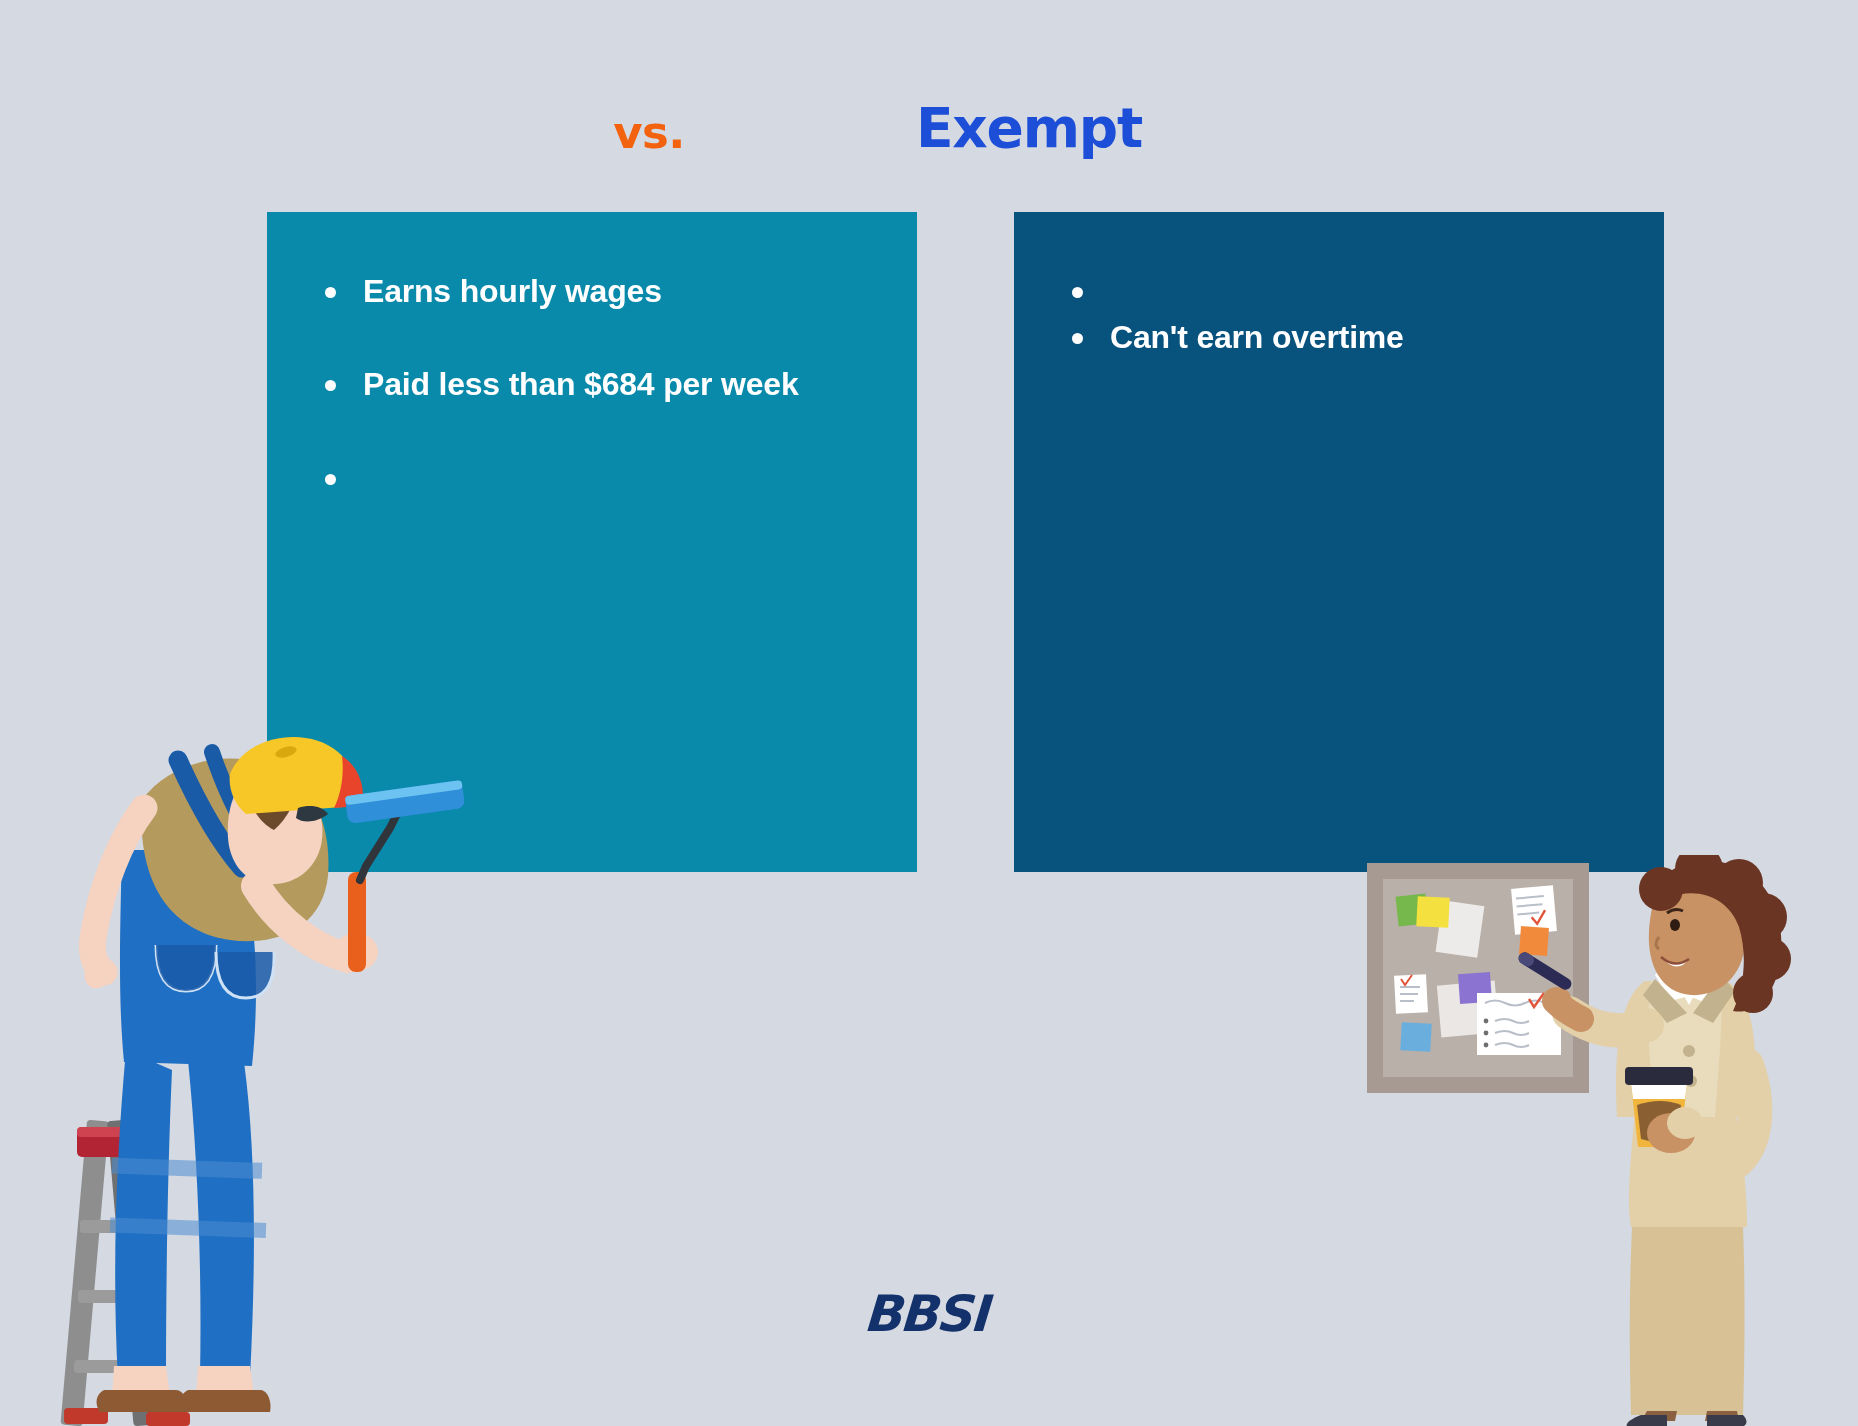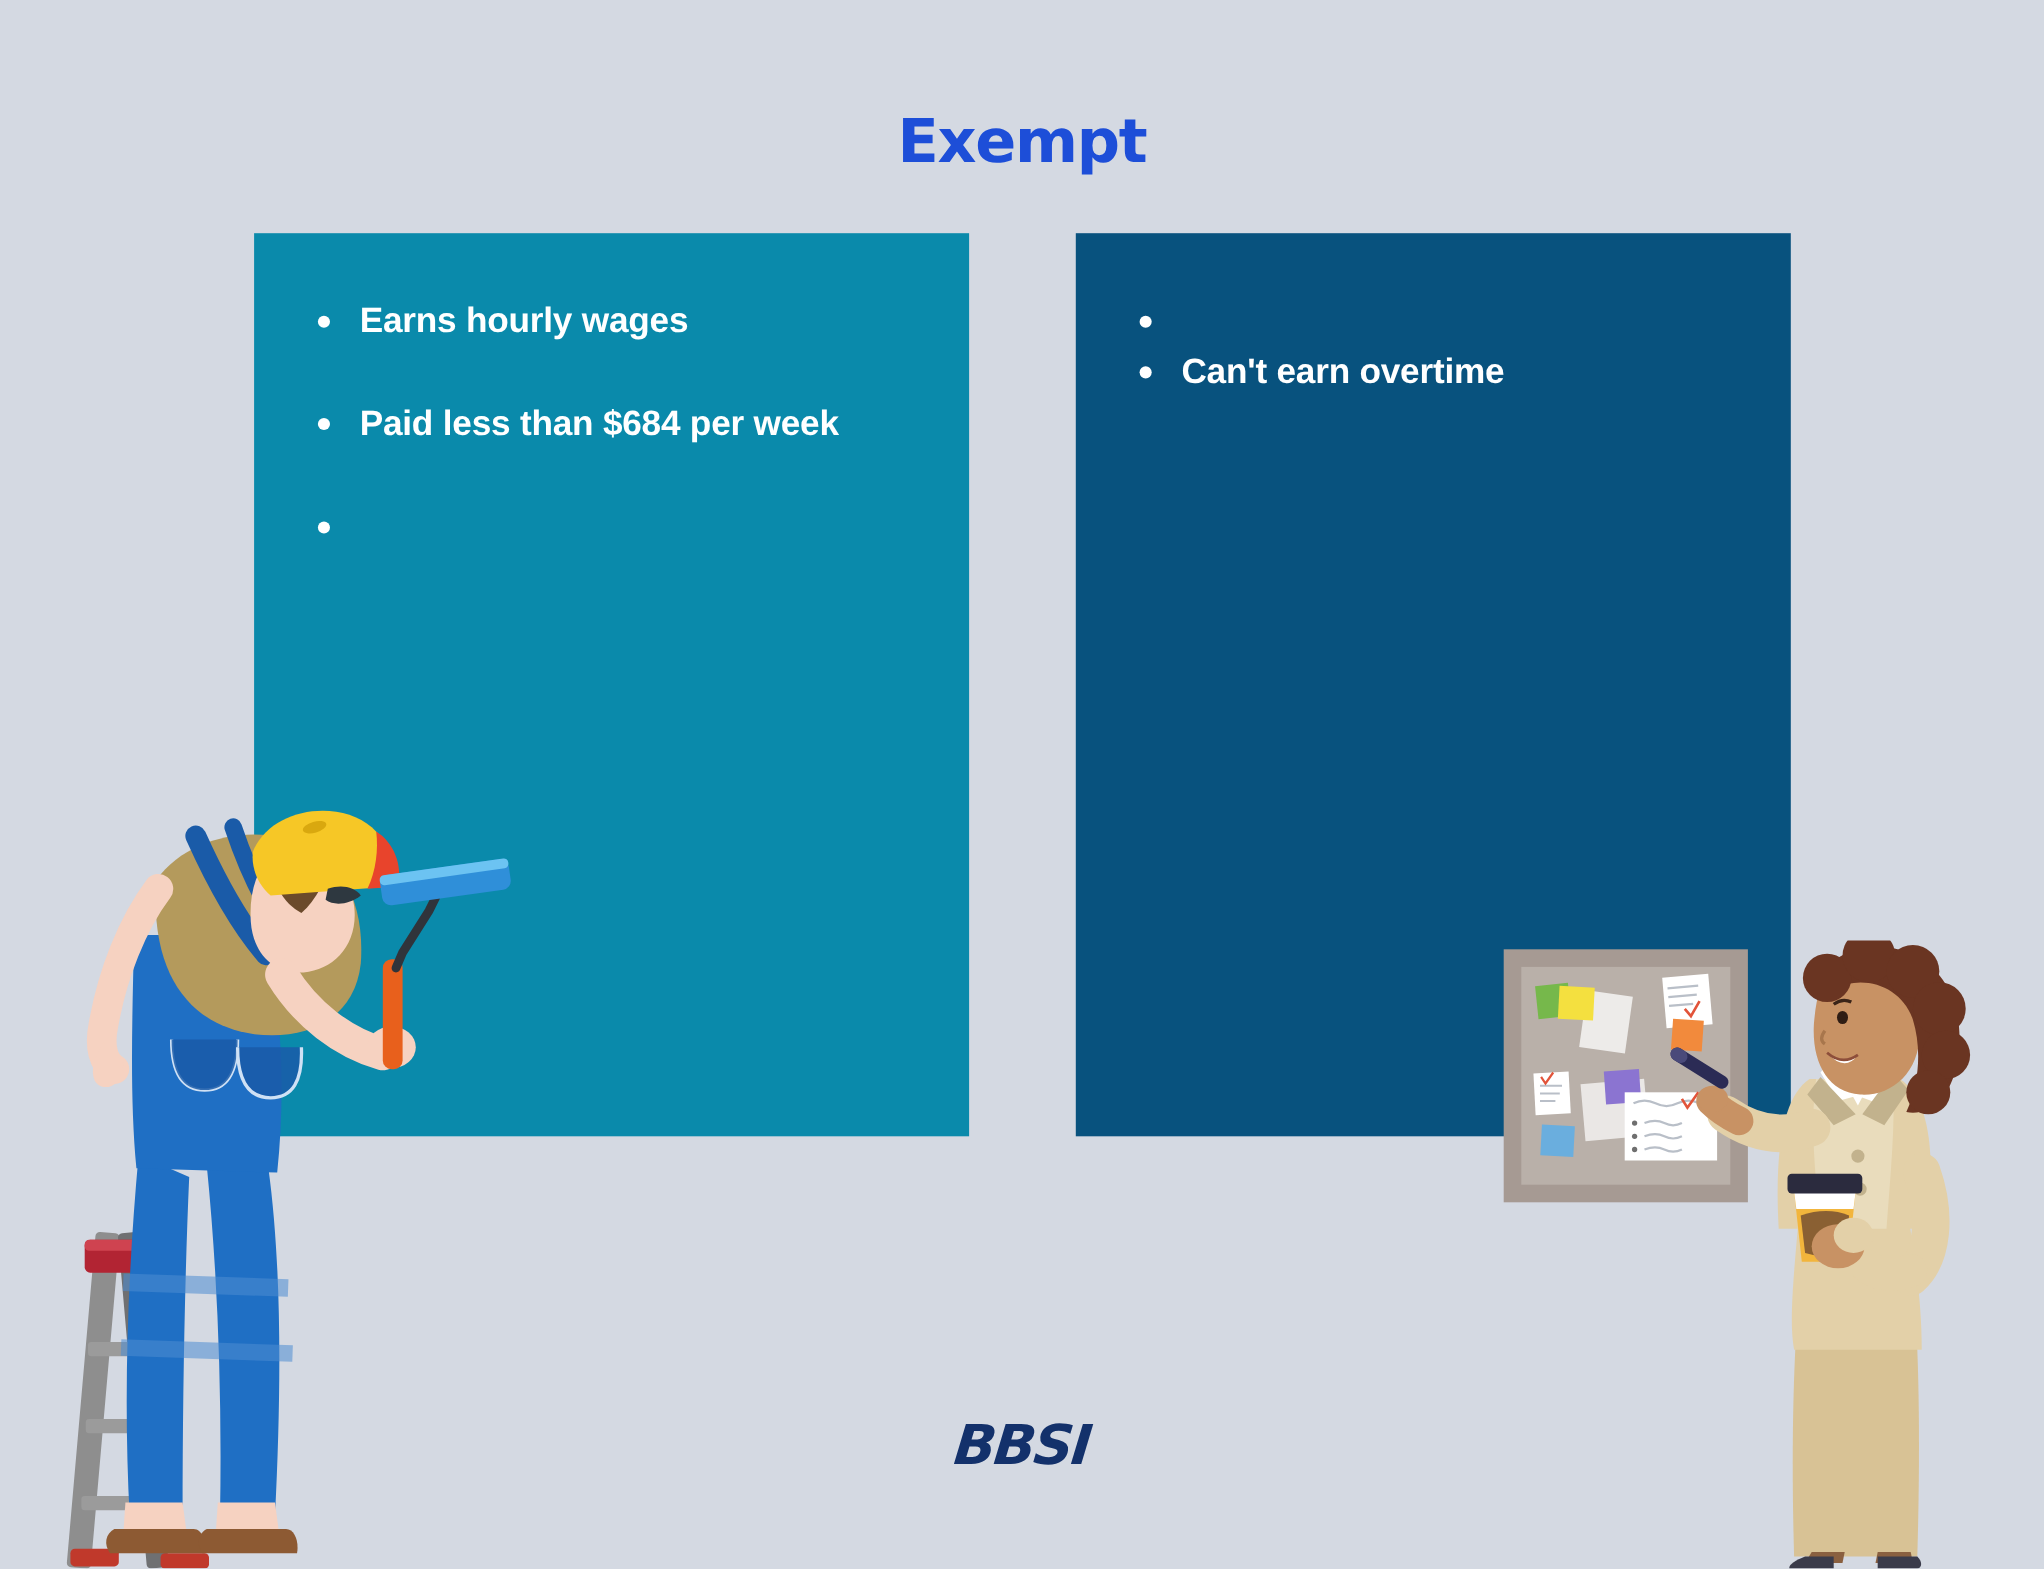--- a/index.html
+++ b/index.html
@@ -61,22 +61,23 @@
     font-weight: 900;
     letter-spacing: -1.2px;
     color: #1d4ed8;
     font-family: "DejaVu Sans", sans-serif;
   }
 
   
   .panel {
     position: absolute;
     top: 212px;
-    height: 821px;
+    height: 660px;
     z-index: 5;
+    margin-left: 36px;
   }
   .panel-left  { left: 231px;  width: 650px; background: #0a8aab; }
   .panel-right { left: 978px;  width: 650px; background: #08527e; }
 
   .bullets {
     list-style: none;
     padding: 56px 42px 0 52px;
     margin: 0;
   }
   .bullets li {
@@ -136,20 +137,21 @@
     letter-spacing: -2px;
     transform: skewX(-6deg);
   }
 </style>
 </head>
 <body>
 
 <div id="stage">
 
   <div class="header">
+    <div class="hdr-vs">vs.</div>
     <div class="hdr-right">Exempt</div>
   </div>
 
   <div class="panel panel-left">
     <ul class="bullets">
       <li>
         <span class="dot"></span>
         <span>Earns hourly wages</span>
       </li>
       <li>

